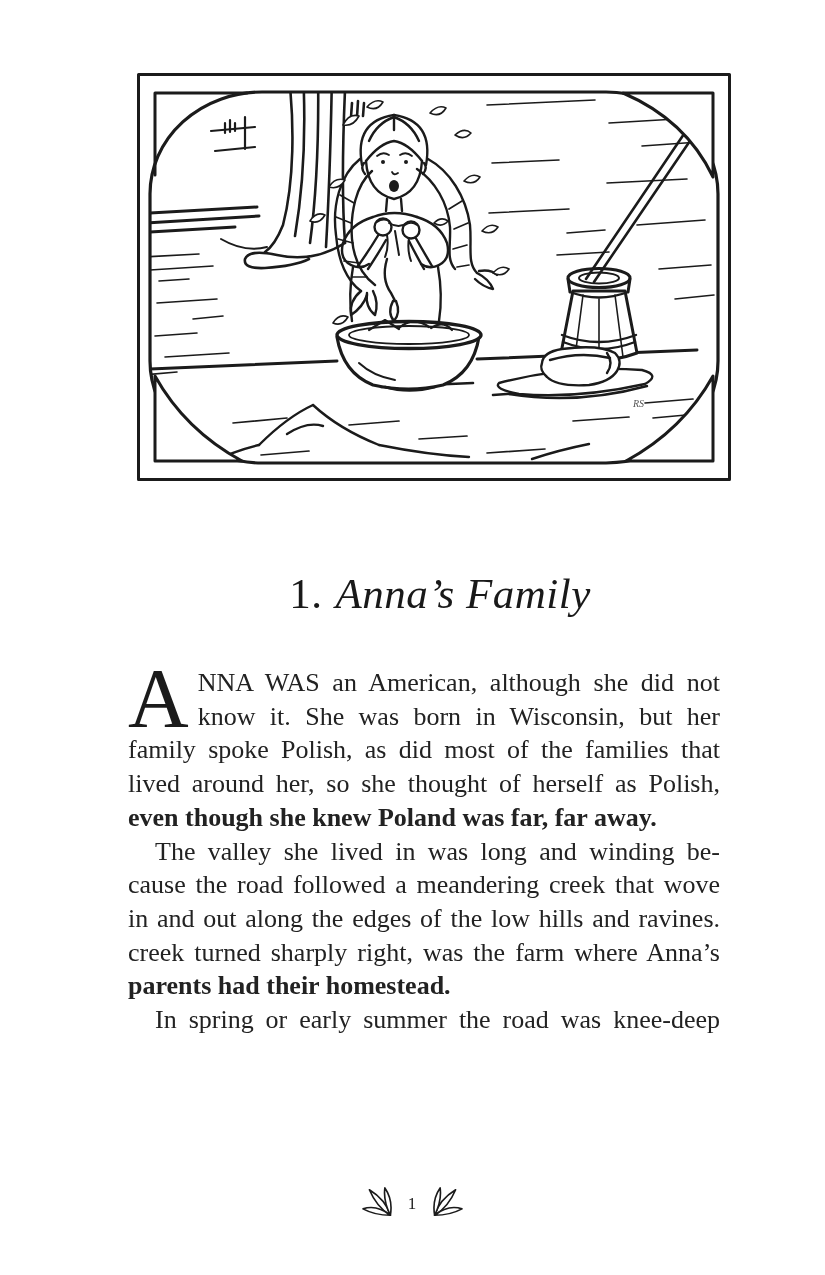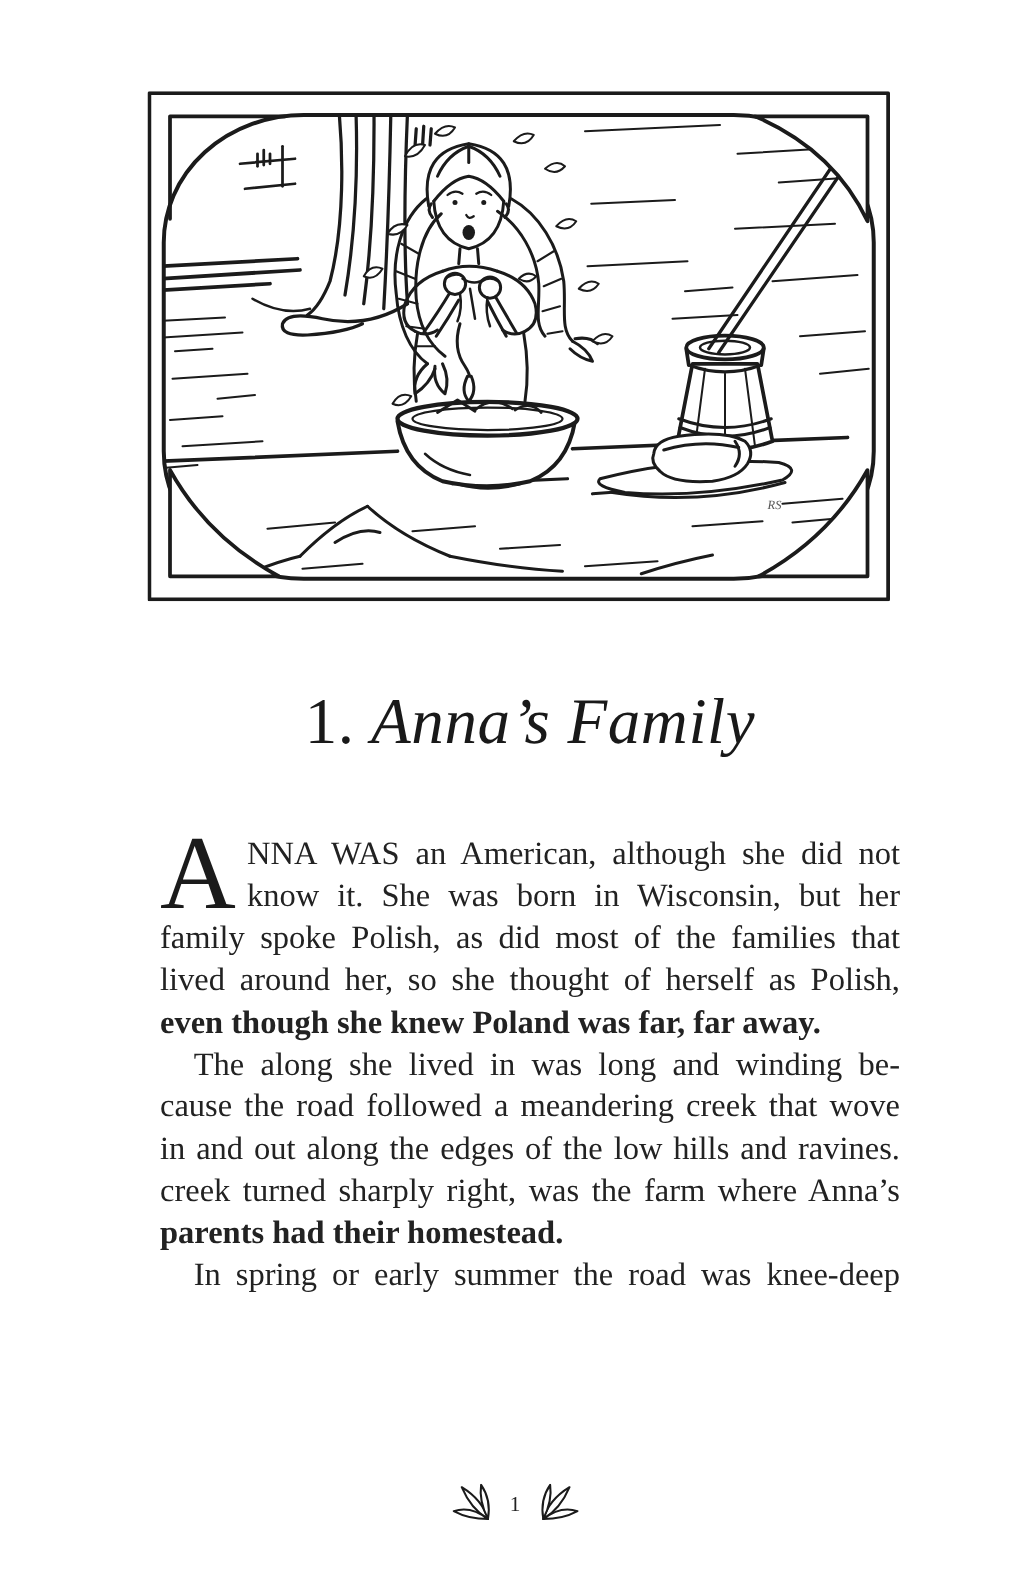--- a/index.html
+++ b/index.html
@@ -2,26 +2,26 @@
 <html><head>
 <meta charset="utf-8">
 <style>
   html,body{margin:0;padding:0;background:#e8e8e8;}
   .page{
     position:relative;width:825px;height:1275px;margin:0 auto;
     background:#ffffff;overflow:hidden;
     font-family:"Liberation Serif","DejaVu Serif",serif;color:#1f1f1f;
   }
   
-  .illustration{position:absolute;left:118px;top:73px;width:594px;height:408px;margin:0;}
+  .illustration{position:absolute;left:137px;top:73px;width:594px;height:408px;margin:0;}
   .illustration svg{display:block;width:100%;height:100%;}
   
   .chapter-title{
-    position:absolute;left:128px;top:547px;width:592px;margin:0;
-    text-align:center;font-size:52px;font-weight:normal;line-height:62px;color:#191919;
+    position:absolute;left:128px;top:547px;width:592px;margin:16px;
+    text-align:center;font-size:43px;font-weight:normal;line-height:62px;color:#191919;
     letter-spacing:.5px;
   }
   .t-num{font-style:normal;margin-right:13px;}
   .t-name{font-style:italic;}
   
   .body-text{
     position:absolute;left:128px;top:666px;width:592px;
     font-size:26px;line-height:33.7px;color:#222;
   }
   .para{margin:0;}
@@ -279,21 +279,21 @@
   <div class="body-text">
     <section class="para">
       <span class="dropcap">A</span>
       <div class="ln">NNA WAS an American, although she did not</div>
       <div class="ln">know it. She was born in Wisconsin, but her</div>
       <div class="ln">family spoke Polish, as did most of the families that</div>
       <div class="ln">lived around her, so she thought of herself as Polish,</div>
       <div class="ln ln-last">even though she knew Poland was far, far away.</div>
     </section>
     <section class="para">
-      <div class="ln ln-indent">The along she lived in was long and winding be-</div>
+      <div class="ln ln-indent">The valley she lived in was long and winding be-</div>
       <div class="ln">cause the road followed a meandering creek that wove</div>
       <div class="ln">in and out along the edges of the low hills and ravines.</div>
       <div class="ln">creek turned sharply right, was the farm where Anna’s</div>
       <div class="ln ln-last">parents had their homestead.</div>
     </section>
     <section class="para">
       <div class="ln ln-indent">In spring or early summer the road was knee-deep</div>
     </section>
   </div>
 

